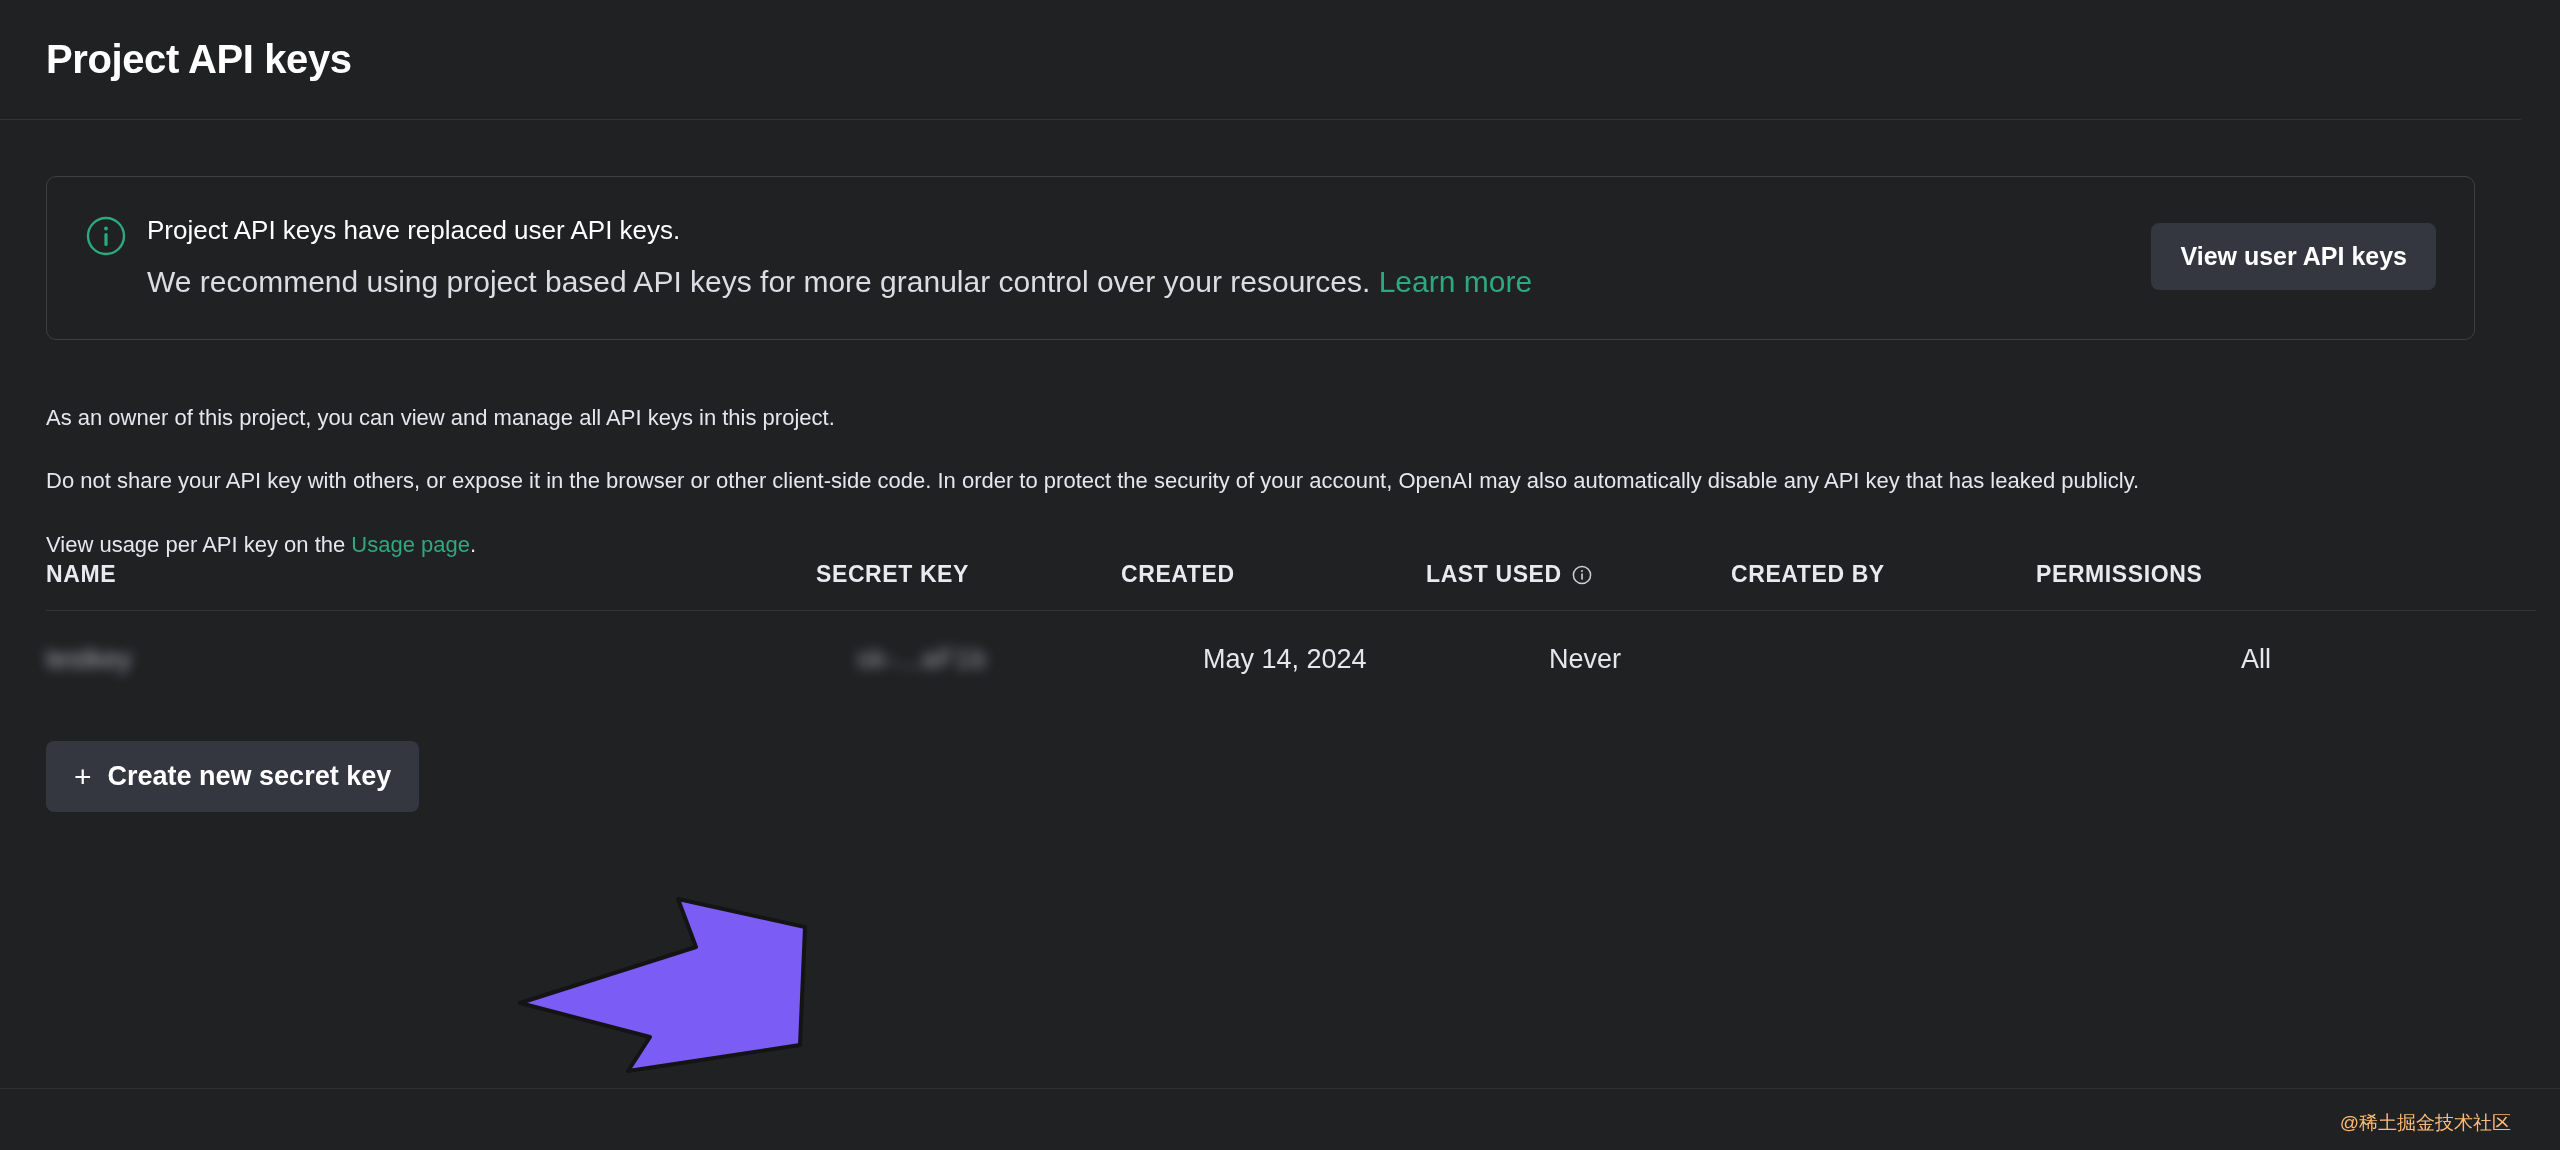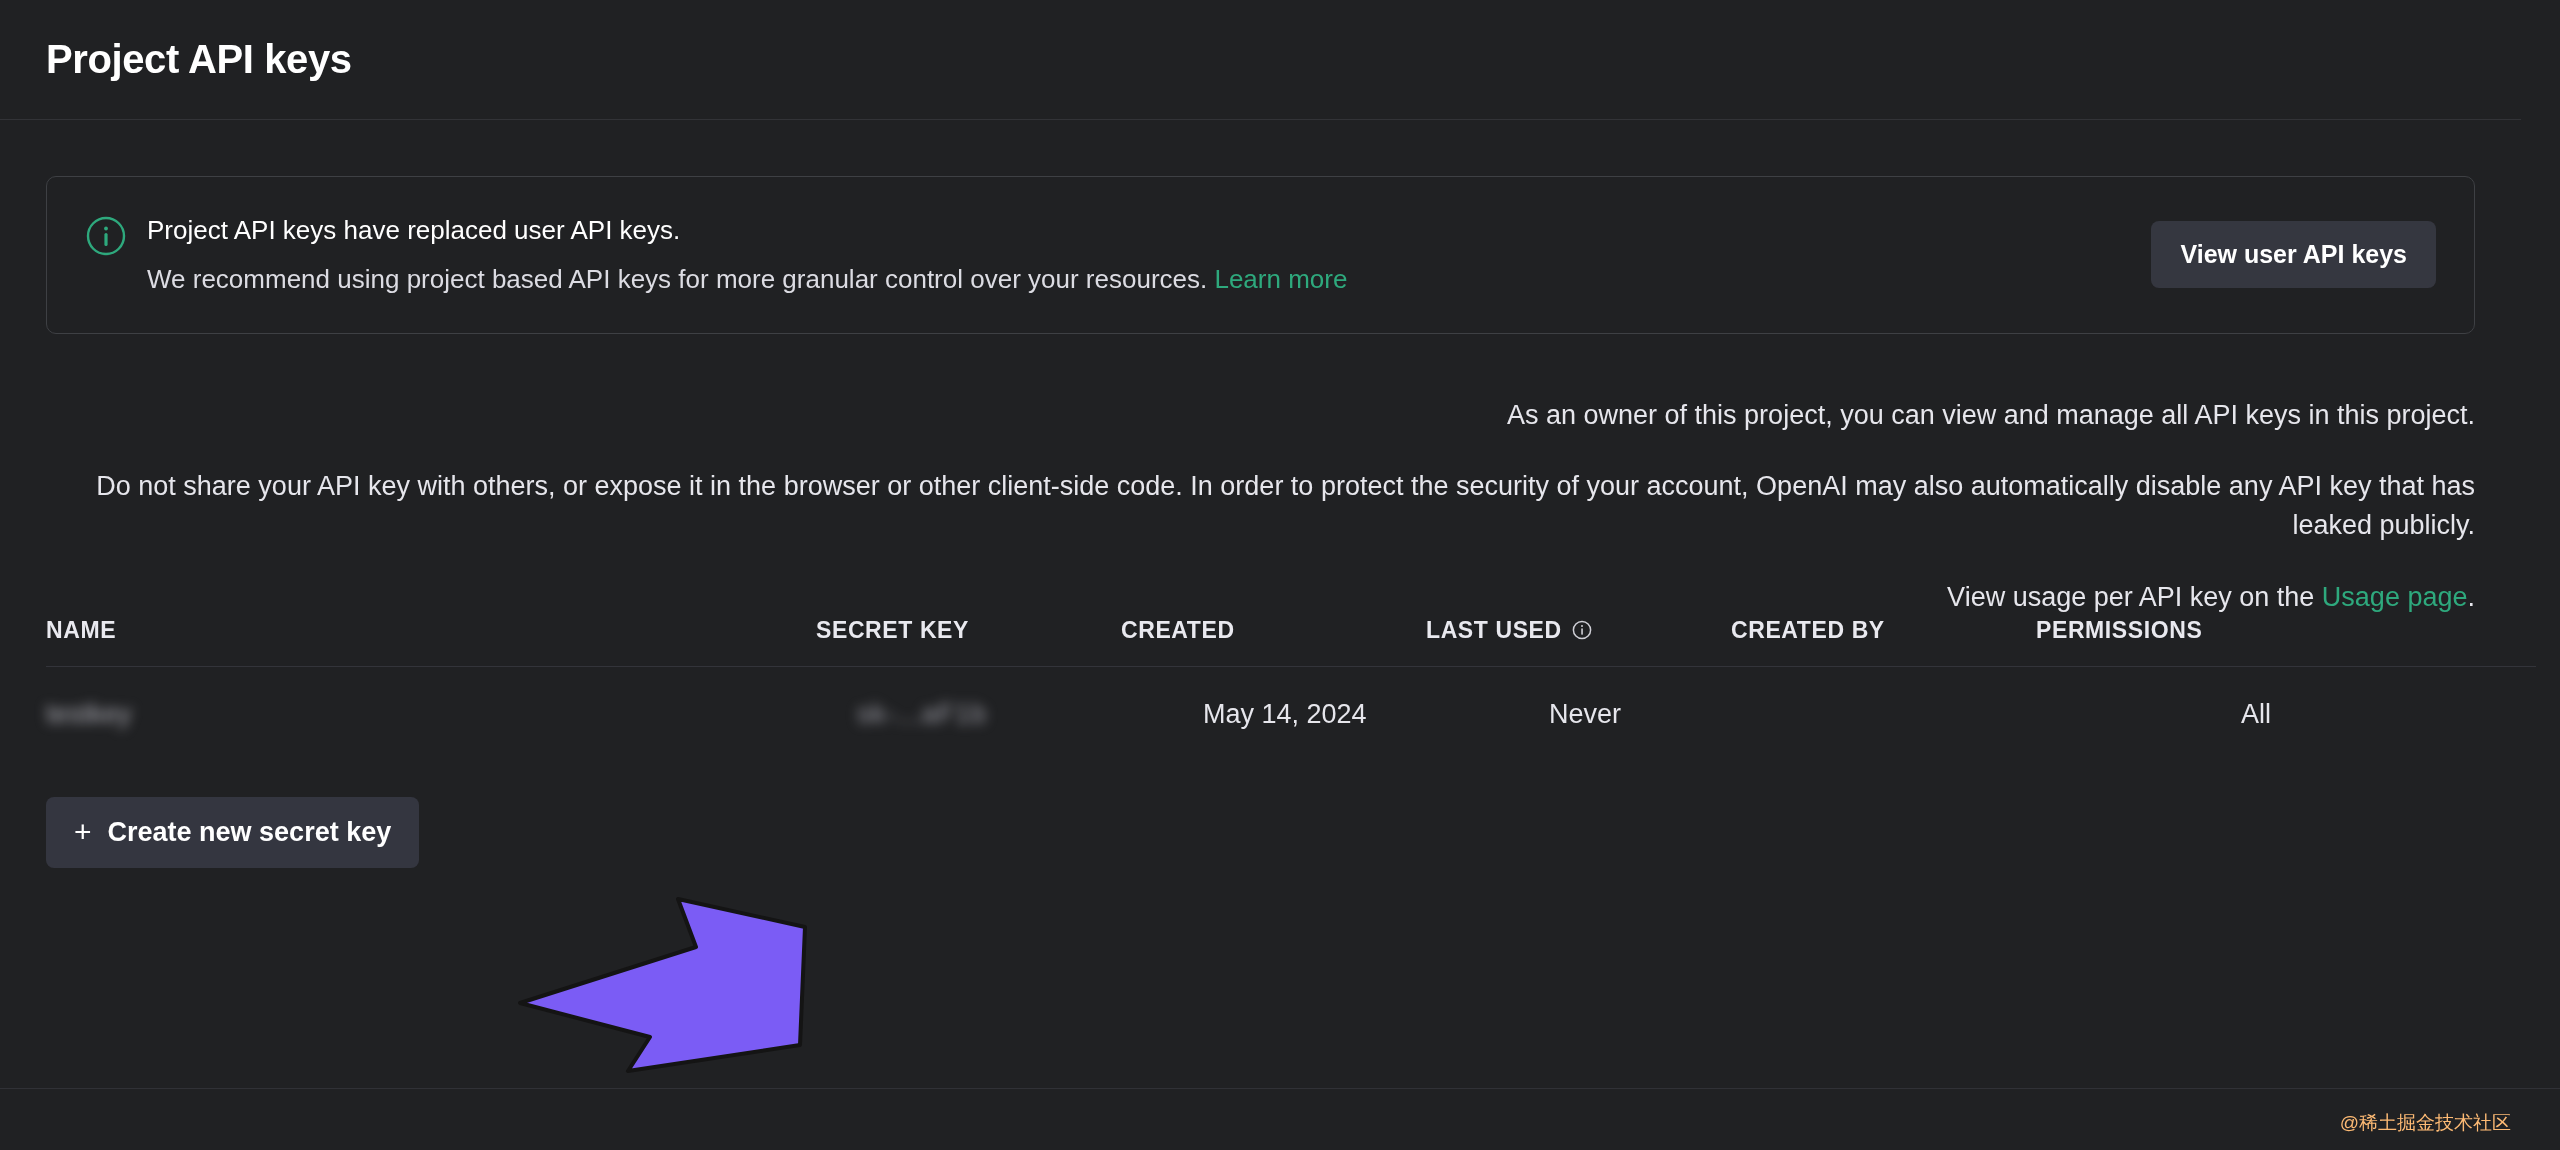--- a/index.html
+++ b/index.html
@@ -60,21 +60,21 @@
   .banner-icon svg { display: block; }
   .banner-text { flex: 1 1 auto; padding-top: 2px; }
   .banner-heading {
     font-size: 26px;
     font-weight: 400;
     color: #ffffff;
     line-height: 1.35;
     margin-bottom: 14px;
   }
   .banner-body {
-    font-size: 26px;
+    font-size: 30px;
     color: #dcdce3;
     line-height: 1.35;
   }
   .link-green {
     color: #2ea97d;
     text-decoration: none;
   }
   .banner-action {
     flex: 0 0 auto;
     align-self: center;
@@ -89,26 +89,25 @@
     font-weight: 700;
     font-family: "Liberation Sans", sans-serif;
     padding: 19px 29px;
     cursor: pointer;
     white-space: nowrap;
   }
 
   
   .paragraphs { margin-top: 62px; }
   .para {
-    font-size: 27px;
+    font-size: 22px;
     line-height: 1.45;
     color: #e6e6ec;
     margin-bottom: 32px;
     max-width: 2430px;
-    text-align: right;
   }
   .para:last-child { margin-bottom: 0; }
 
   
   .table { width: 2490px; }
   .thead {
     display: flex;
     align-items: center;
     border-bottom: 1px solid #33343a;
     padding-bottom: 22px;

